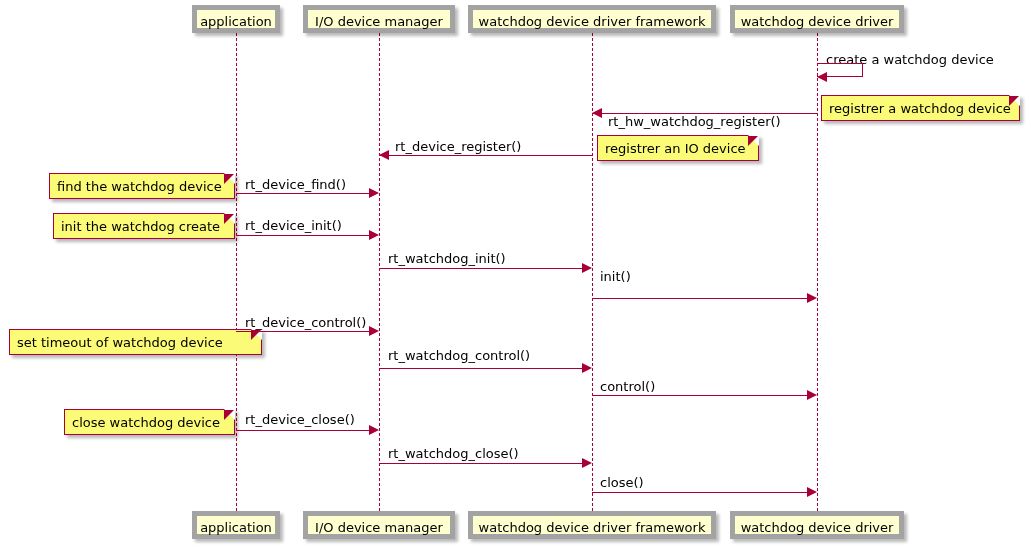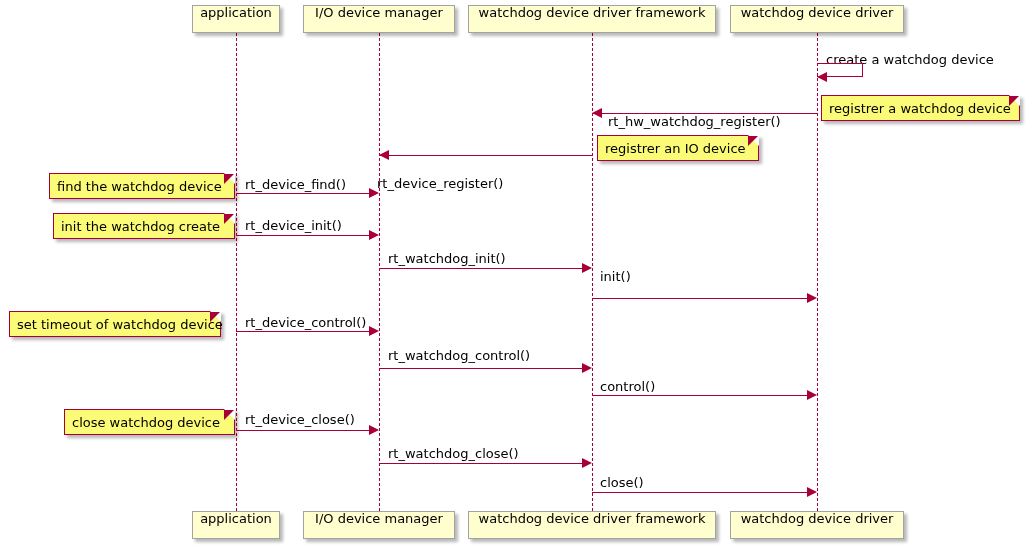--- a/index.html
+++ b/index.html
@@ -15,26 +15,26 @@
     width: 1031px;
     height: 549px;
     background: #FFFFFF;
     overflow: hidden;
   }
   
   .participant {
     position: absolute;
     box-sizing: border-box;
     background: #FEFECE;
-    border: 1px solid #a3a3a3;
+    border: 5px solid #a3a3a3;
     color: #000000;
     font-size: 13px;
     line-height: 1;
     display: flex;
-    align-items: flex-start;
+    align-items: flex-end;
     justify-content: center;
     white-space: nowrap;
     box-shadow: 3px 3px 3px rgba(0,0,0,0.28);
   }
   
   .lifeline {
     position: absolute;
     width: 0;
     border-left: 1px dashed #A80036;
   }
@@ -152,21 +152,21 @@
   <div class="msg-label" style="left:608px; top:115px;">rt_hw_watchdog_register()</div>
   <div class="msg-line" style="left:592px; top:113px; width:225px;"></div>
   <div class="arrow-head left" style="left:592px; top:108px;"></div>
 
   <div class="note" style="left:821px; top:95px; width:199px; height:26px;">
     <span>registrer a watchdog device</span>
     <span class="note-fold-cut"></span>
     <span class="note-fold" style="top:0; right:0; width:0; height:0; background:transparent; border:none; border-left:10px solid #A80036; border-bottom:10px solid transparent;"></span>
   </div>
 
-  <div class="msg-label" style="left:377px; top:140px;margin-top:37px;">rt_device_register()</div>
+  <div class="msg-label" style="left:395px; top:140px;">rt_device_register()</div>
   <div class="msg-line" style="left:379px; top:155px; width:213px;"></div>
   <div class="arrow-head left" style="left:379px; top:150px;"></div>
 
   <div class="note" style="left:49px; top:173px; width:186px; height:26px;">
     <span>find the watchdog device</span>
     <span class="note-fold-cut"></span>
     <span class="note-fold" style="top:0; right:0; width:0; height:0; background:transparent; border:none; border-left:10px solid #A80036; border-bottom:10px solid transparent;"></span>
   </div>
 
   <div class="note" style="left:597px; top:135px; width:162px; height:26px;">
@@ -190,21 +190,21 @@
   <div class="arrow-head right" style="left:369px; top:230px;"></div>
 
   <div class="msg-label" style="left:388px; top:252px;">rt_watchdog_init()</div>
   <div class="msg-line" style="left:379px; top:268px; width:203px;"></div>
   <div class="arrow-head right" style="left:582px; top:263px;"></div>
 
   <div class="msg-label" style="left:600px; top:270px;">init()</div>
   <div class="msg-line" style="left:592px; top:298px; width:215px;"></div>
   <div class="arrow-head right" style="left:807px; top:293px;"></div>
 
-  <div class="note" style="left:9px; top:311px; width:212px; height:26px;">
+  <div class="note" style="left:9px; top:329px; width:253px; height:26px;">
     <span>set timeout of watchdog device</span>
     <span class="note-fold-cut"></span>
     <span class="note-fold" style="top:0; right:0; width:0; height:0; background:transparent; border:none; border-left:10px solid #A80036; border-bottom:10px solid transparent;"></span>
   </div>
 
   <div class="msg-label" style="left:245px; top:316px;">rt_device_control()</div>
   <div class="msg-line" style="left:236px; top:331px; width:133px;"></div>
   <div class="arrow-head right" style="left:369px; top:326px;"></div>
 
   <div class="msg-label" style="left:388px; top:349px;">rt_watchdog_control()</div>

